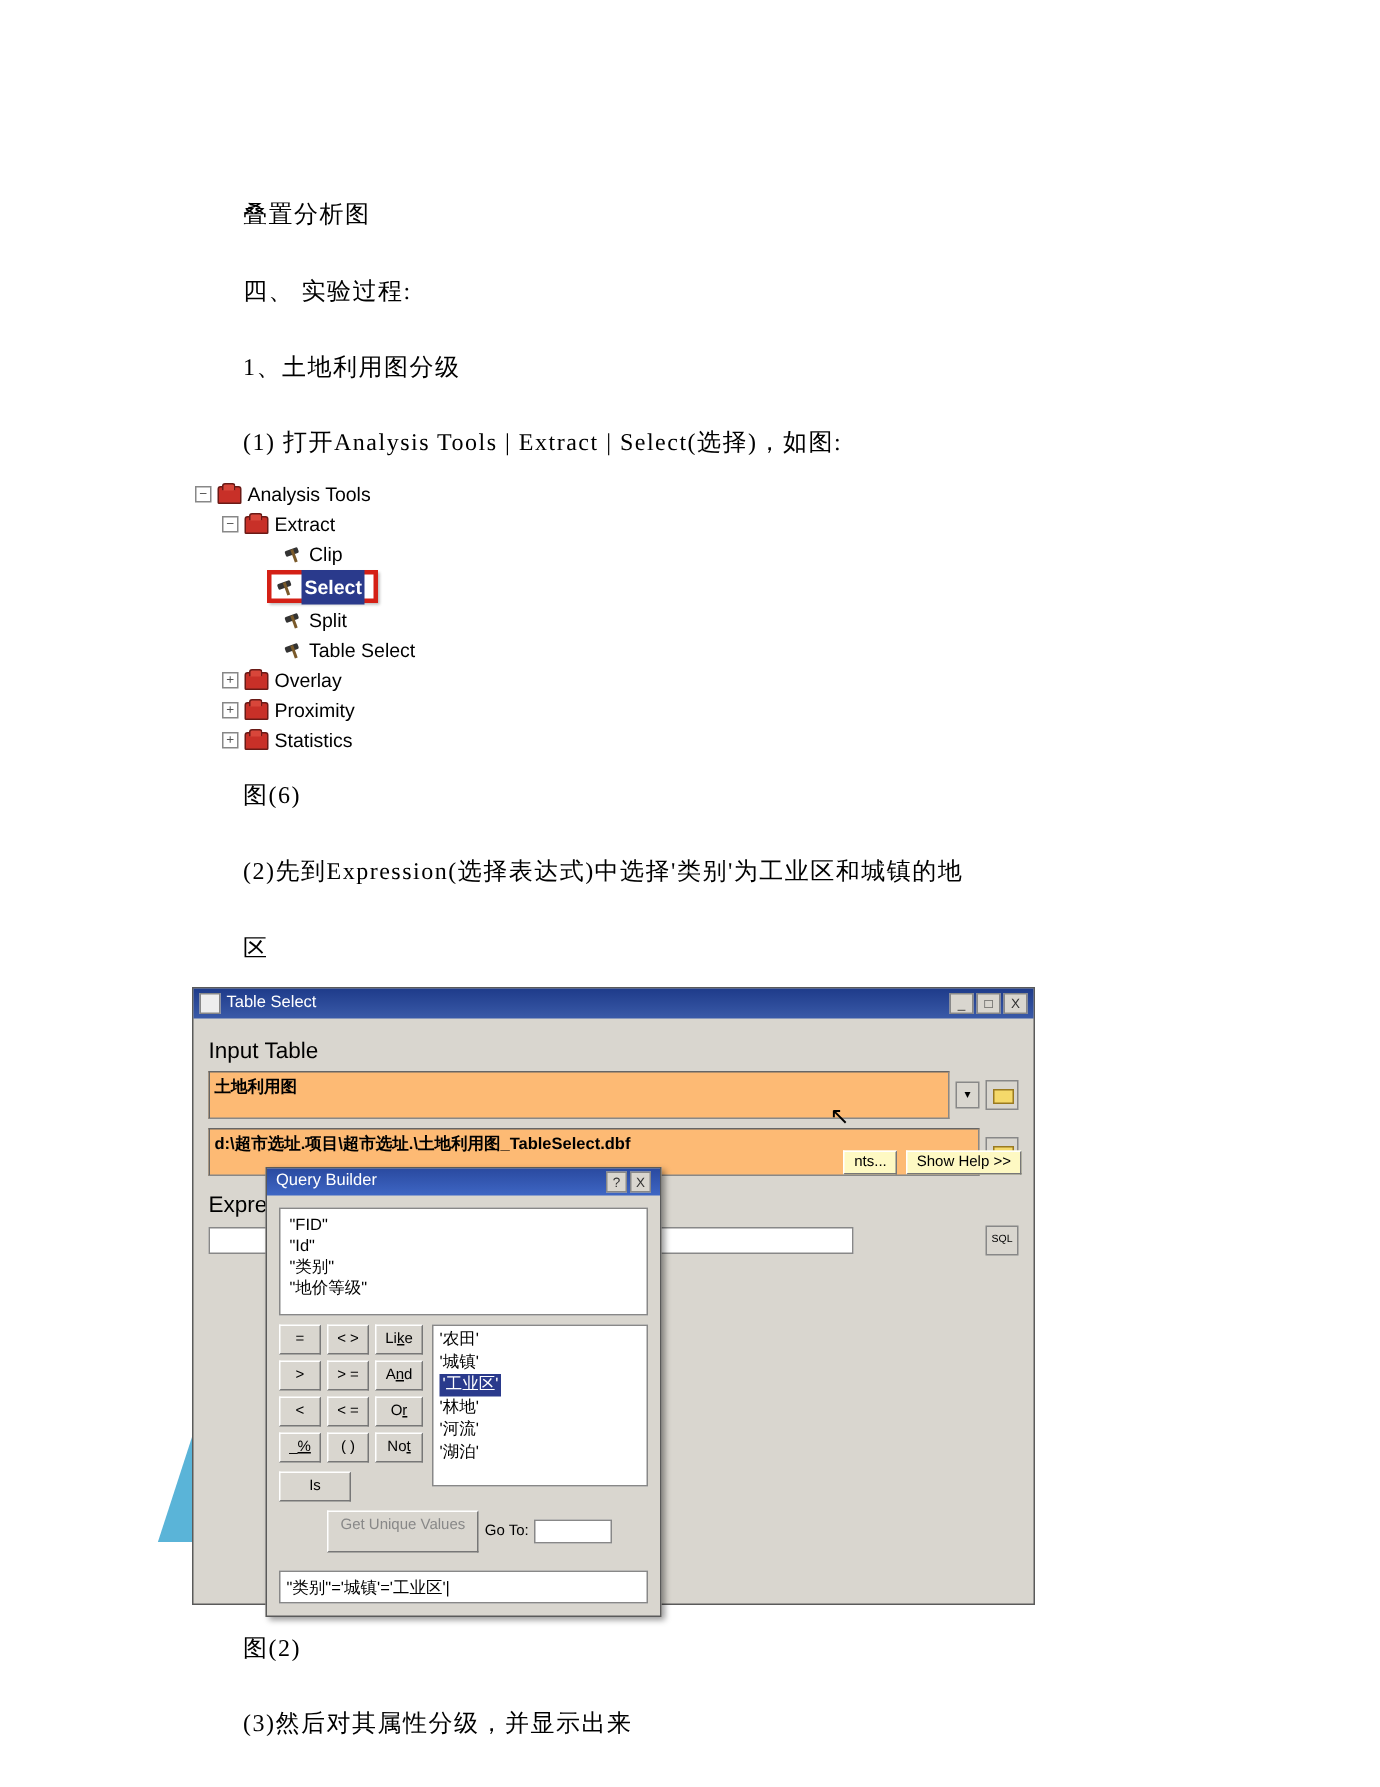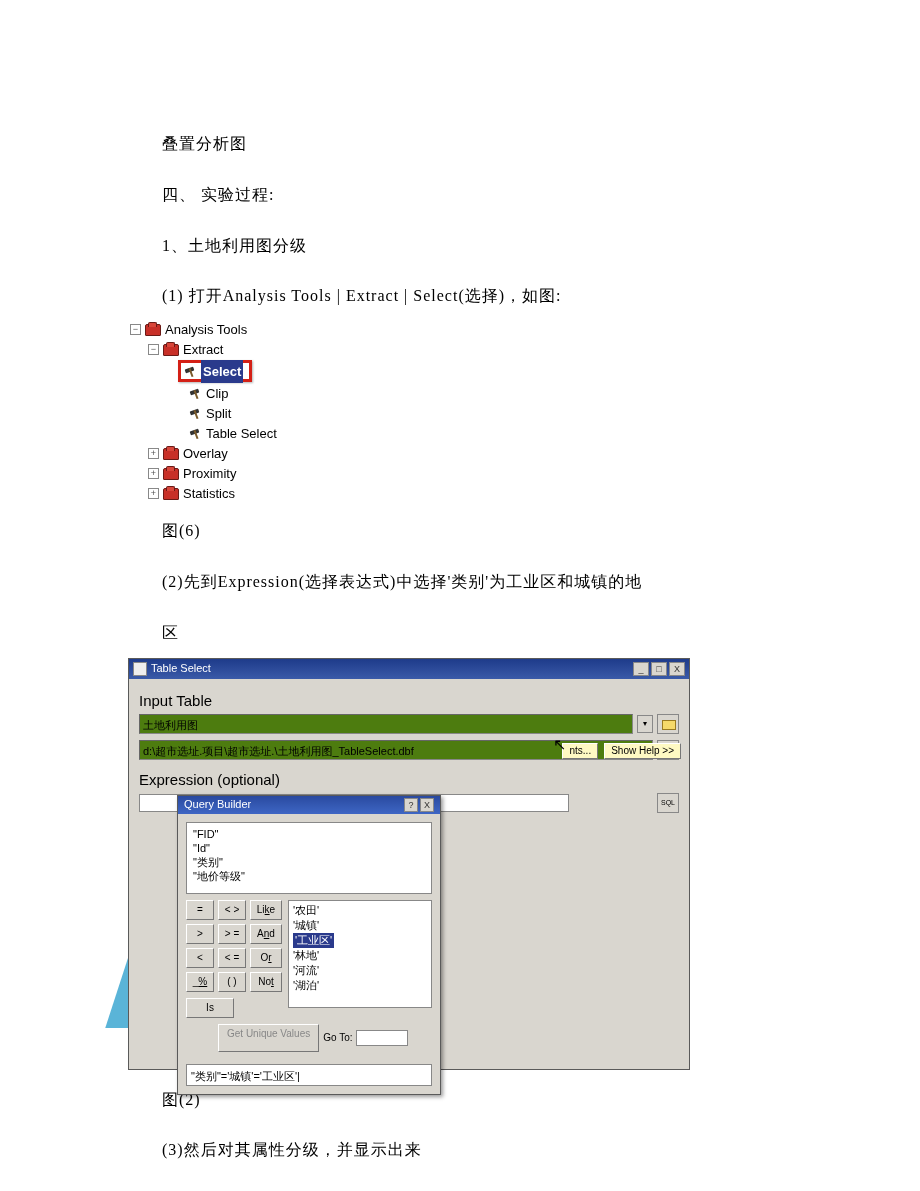--- a/index.html
+++ b/index.html
@@ -132,34 +132,34 @@
   .ctrl-btn{
     width:16px;height:14px;background:#d9d6cf;border:1px solid #888;
     margin-left:2px;font-size:9px;line-height:12px;text-align:center;color:#333;
     font-family:Arial;
   }
   .tsicon{width:14px;height:14px;background:#eee;border:1px solid #888;margin-right:4px;}
   .dlg-body{padding:8px 10px 10px 10px; position:relative;}
   .lbl{font-size:15px;margin:0 0;}
   .row{display:flex;align-items:center;gap:4px;margin-bottom:6px;}
   .txt{
-    flex:1;background:#4d7c0f;border:1px solid #888;
+    flex:1;background:#fdba74;border:1px solid #888;
     border-top-color:#666;border-left-color:#666;
-    height:20px;font-size:11px;padding:1px 3px;overflow:hidden;white-space:nowrap;
+    height:32px;font-size:11px;padding:1px 3px;overflow:hidden;white-space:nowrap;font-weight:bold;
   }
   .dd-btn{width:16px;height:18px;background:#d9d6cf;border:1px solid #888;font-size:8px;line-height:16px;text-align:center;}
   .folder-btn{width:22px;height:20px;background:#d9d6cf;border:1px solid #888;position:relative;}
   .folder-btn::before{content:"";position:absolute;left:4px;top:5px;width:12px;height:8px;background:#f5d96a;border:1px solid #9a7a20;}
   .sql-btn{width:22px;height:20px;background:#d9d6cf;border:1px solid #888;font-size:7px;line-height:18px;text-align:center;}
   .exp-box{background:#fff;border:1px solid #888;height:18px;flex:1;margin-right:84px;}
 
   
   .qb{
     position:absolute;
-    left:48px; top:116px;
+    left:48px; top:99px;
     width:264px;
     background:#d9d6cf;
     border:1px solid #5a5a5a;
     box-shadow:2px 2px 4px rgba(0,0,0,.4);
   }
   .qb-title{
     height:18px;background:linear-gradient(#2a4aa0,#3e66c4);
     color:#fff;font-size:11px;padding:2px 6px;display:flex;align-items:center;
   }
   .qb-title .spacer{flex:1;}
@@ -208,31 +208,31 @@
       <span class="twisty">−</span>
       <span class="tb-icon"></span>
       <span>Analysis Tools</span>
     </div>
     <div class="tree-row">
       <span class="indent" style="width:18px"></span>
       <span class="twisty">−</span>
       <span class="tb-icon"></span>
       <span>Extract</span>
     </div>
+    <div class="tree-row">
+      <span class="indent" style="width:58px"></span>
+      <span class="hammer"></span>
+      <span>Clip</span>
+    </div>
     <div class="tree-row" style="height:24px">
       <span class="indent" style="width:48px"></span>
       <span class="sel-box">
         <span class="hammer"></span>
         <span class="sel-bg bold">Select</span>
       </span>
-    </div>
-    <div class="tree-row">
-      <span class="indent" style="width:58px"></span>
-      <span class="hammer"></span>
-      <span>Clip</span>
     </div>
     <div class="tree-row">
       <span class="indent" style="width:58px"></span>
       <span class="hammer"></span>
       <span>Split</span>
     </div>
     <div class="tree-row">
       <span class="indent" style="width:58px"></span>
       <span class="hammer"></span>
       <span>Table Select</span>

